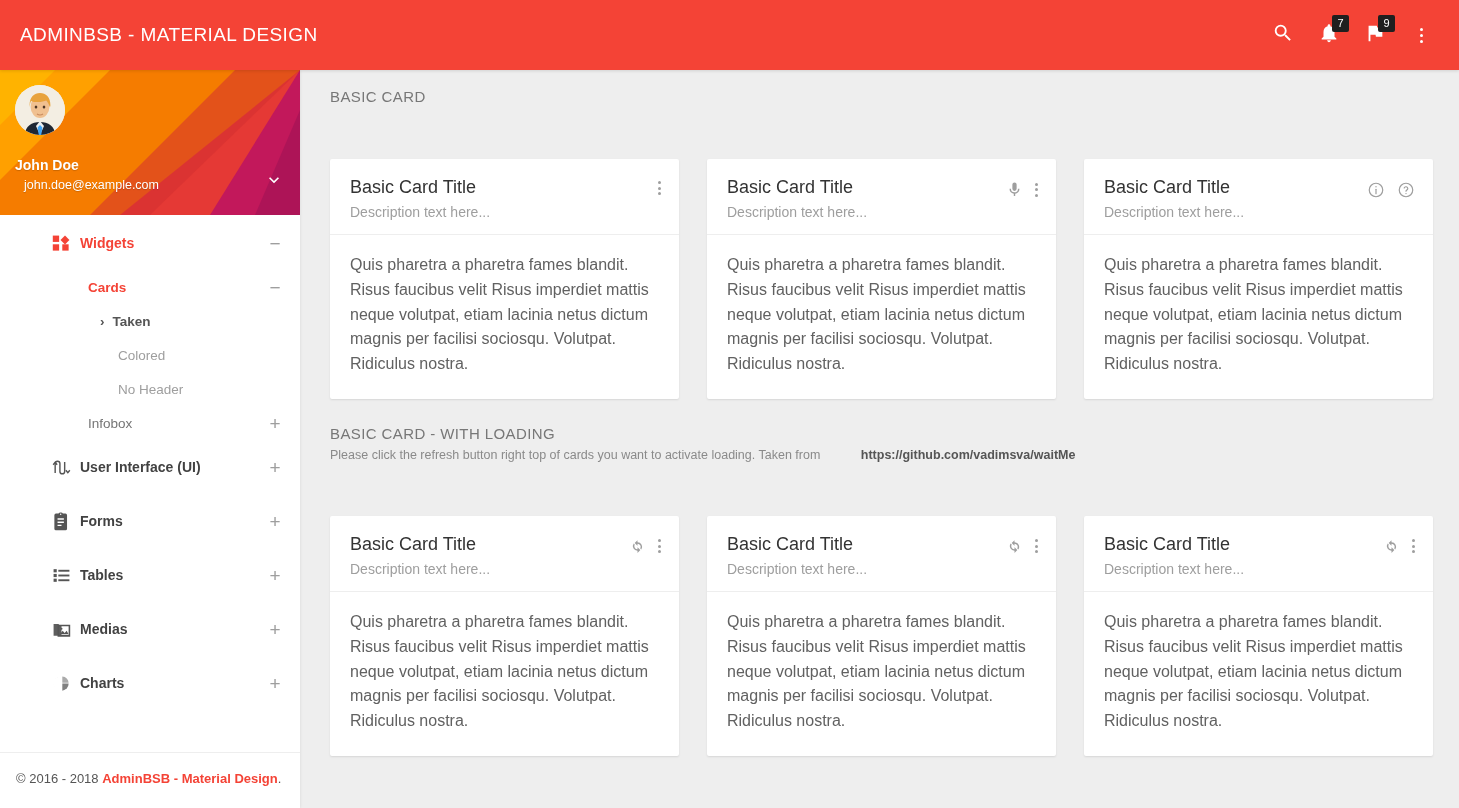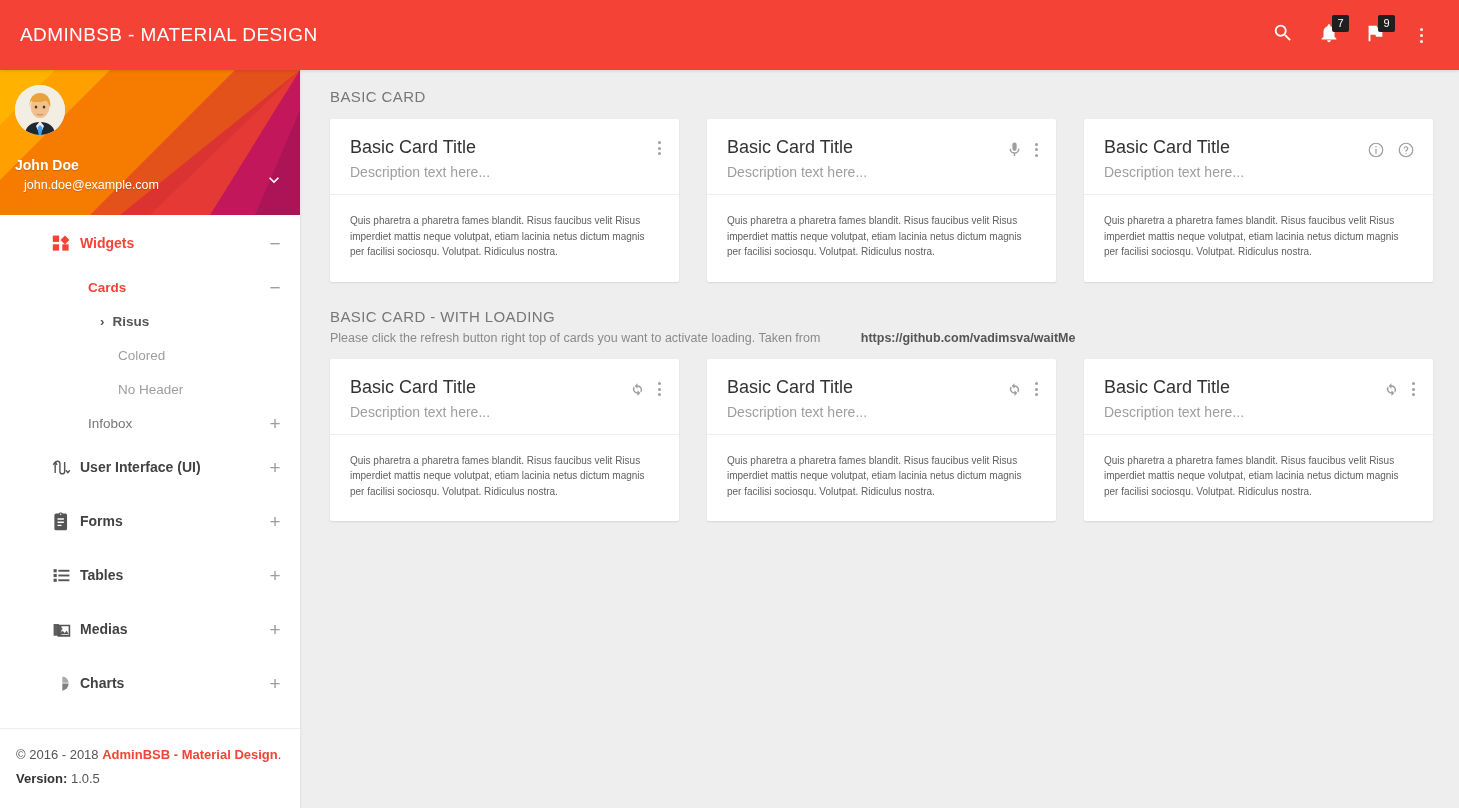--- a/index.html
+++ b/index.html
@@ -138,39 +138,40 @@
   .sec-sub {
     font-size: 12.5px; color: #8a8a8a; margin: -8px 0 14px 0;
   }
   .sec-sub b { color: #555; margin-left: 37px; }
 
   .row { display: flex; gap: 28px; }
   .card {
     background: #fff; flex: 1 1 0;
     box-shadow: 0 1px 2px rgba(0,0,0,.10);
     border-radius: 2px;
+    margin-top: 40px;
   }
   .card-header {
     display: flex; align-items: flex-start;
     padding: 18px 18px 14px 20px;
     border-bottom: 1px solid #eee;
     min-height: 74px;
   }
   .card-title { font-size: 18px; color: #333; font-weight: 400; }
   .card-desc { font-size: 14px; color: #9e9e9e; margin-top: 6px; }
   .card-actions {
     margin-left: auto; display: flex; align-items: center; gap: 12px;
     padding-top: 4px;
   }
   .card-actions .ic { cursor: pointer; display: flex; align-items: center; }
   .dots-g { display: flex; flex-direction: column; gap: 2.5px; align-items: center; cursor: pointer;}
   .dots-g i { width: 3px; height: 3px; background: #9e9e9e; border-radius: 50%; display: block; }
   .card-body {
     padding: 18px 20px 22px;
-    font-size: 10px; line-height: 1.55; color: #616161;
+    font-size: 16px; line-height: 1.55; color: #616161;
   }
   .gap-lg { height: 26px; }
 </style>
 </head>
 <body>
 
 <div class="navbar">
   <div class="brand">AdminBSB - Material Design</div>
   <div class="nav-right">
 
@@ -263,21 +264,21 @@
       <span class="m-tgl">−</span>
     </div>
 
     <div class="sub1">
       <span class="s-lbl">Cards</span>
       <span class="m-tgl">−</span>
     </div>
 
     <div class="sub2 sel">
       <span class="chev">›</span>
-      <span>Risus</span>
+      <span>Taken</span>
     </div>
     <div class="sub2">
       <span>Colored</span>
     </div>
     <div class="sub2">
       <span>No Header</span>
     </div>
 
     <div class="sub1 plain">
       <span class="s-lbl">Infobox</span>
@@ -349,24 +350,20 @@
     <div class="m-item">
       
       
       
     </div>
   </div>
 
   <div class="legal">
     <div>
       <span>© 2016 - 2018 </span><a href="#">AdminBSB - Material Design</a><span>.</span>
-    </div>
-    <div>
-      <b>Version:</b>
-      <span>1.0.5</span>
     </div>
   </div>
 </div>
 
 <div class="content">
 
   <div class="sec-title">Basic Card</div>
 
   <div class="row">
 

